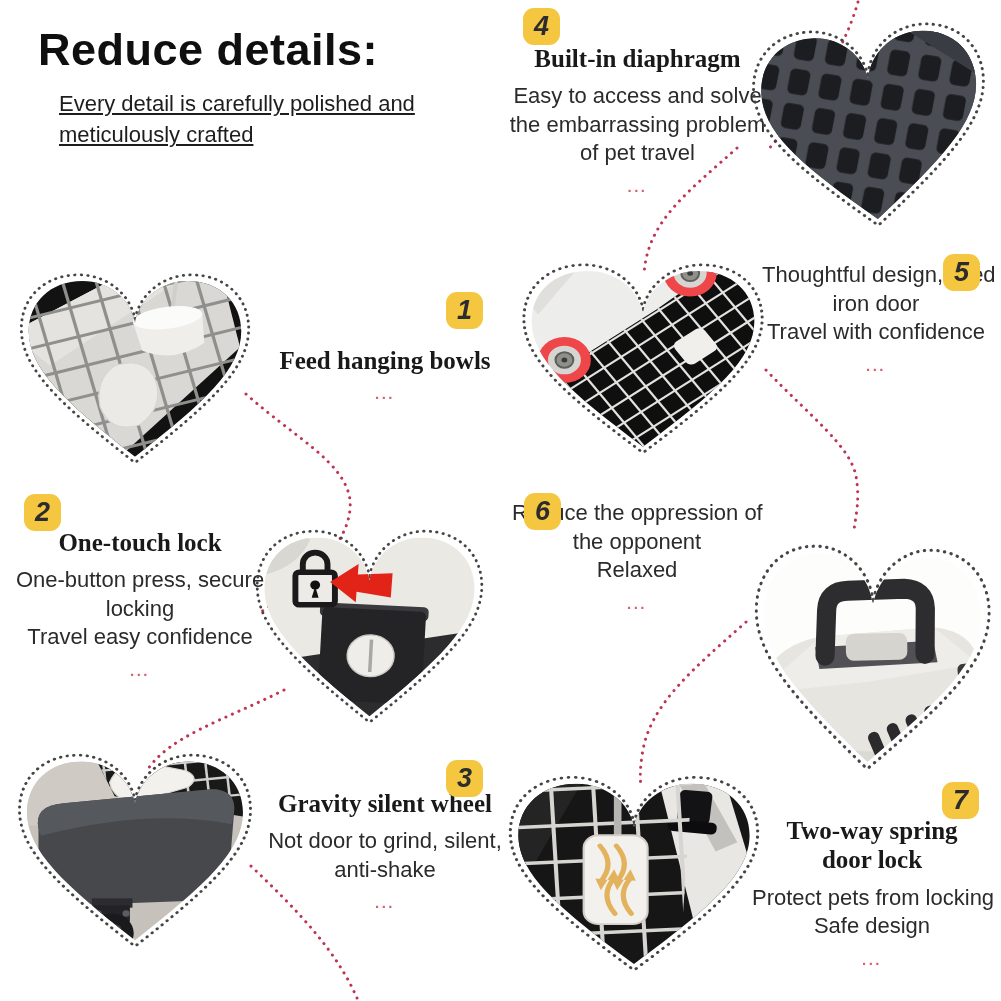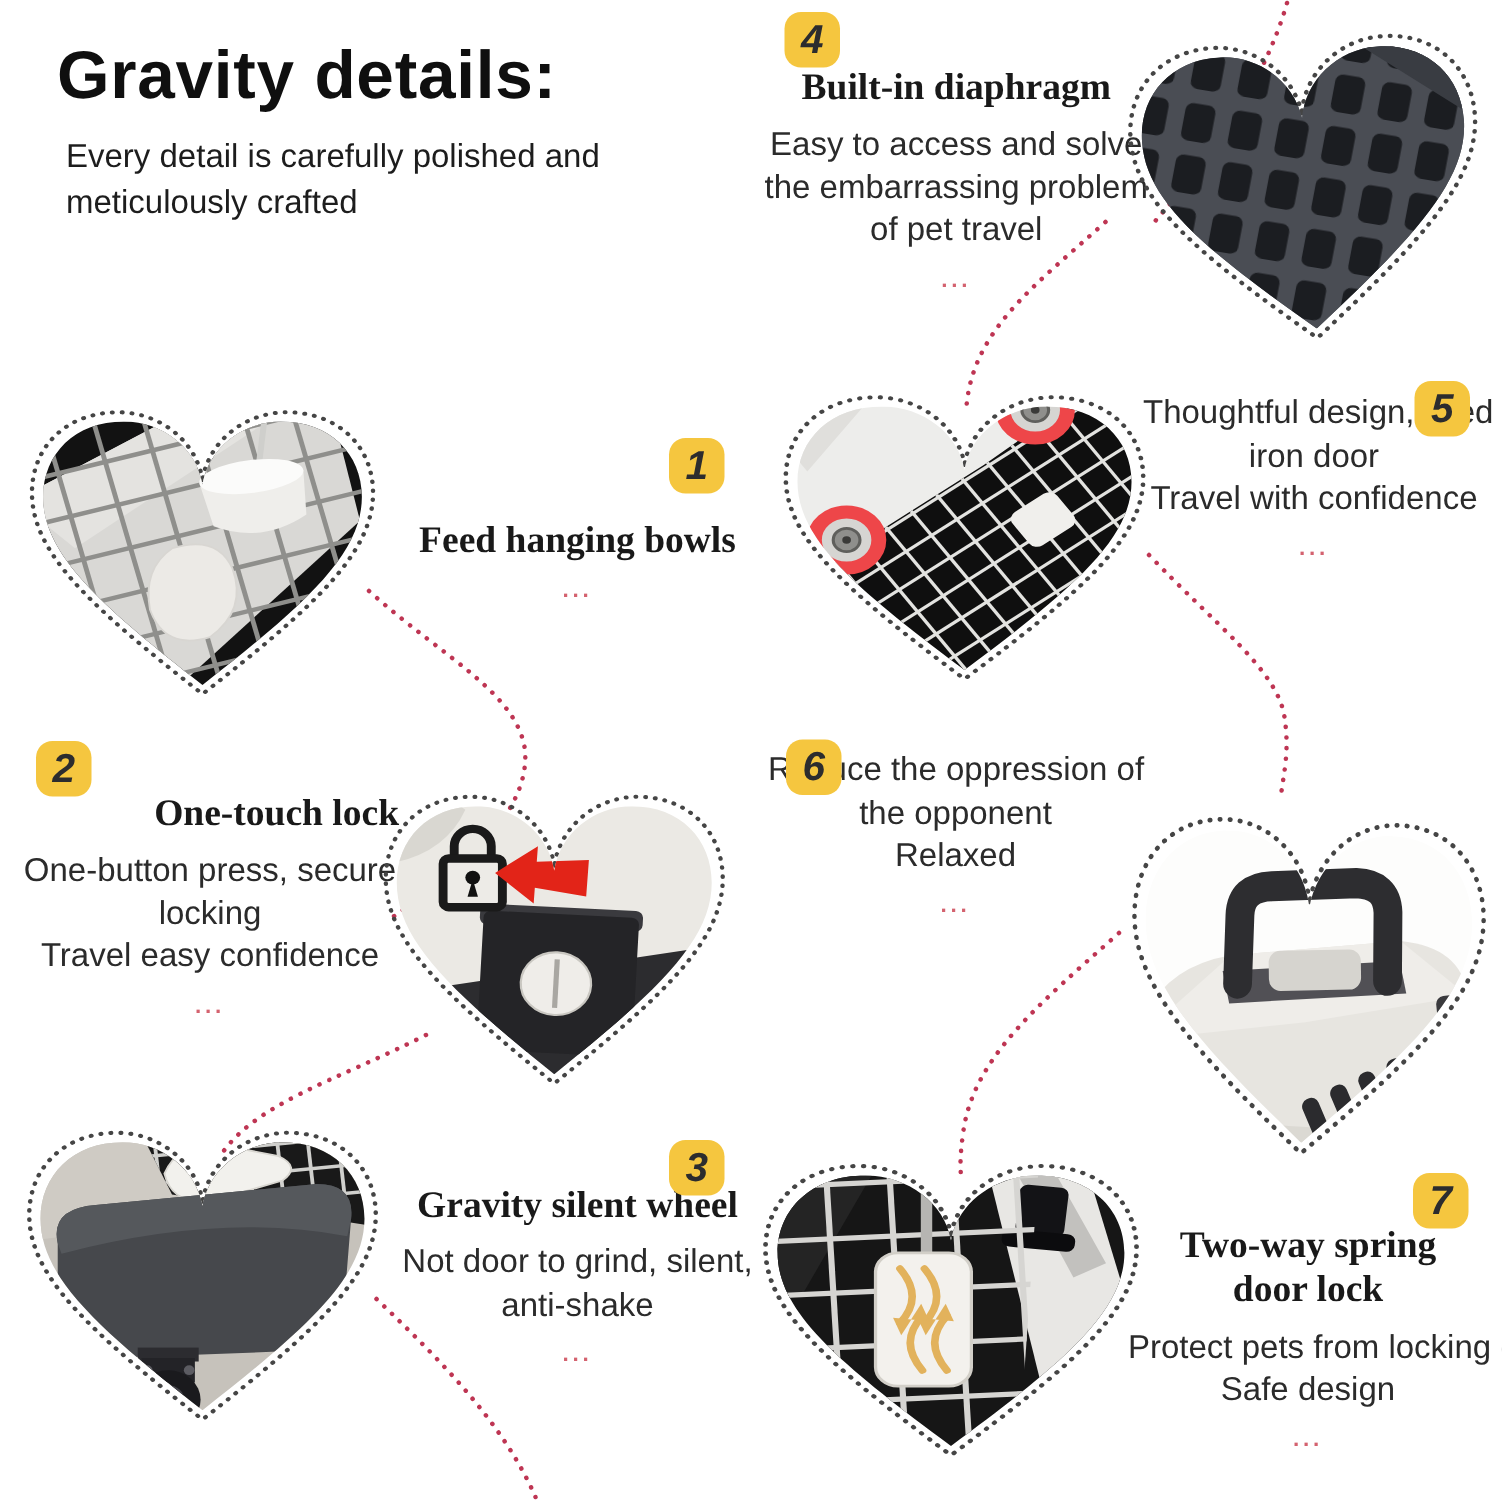--- a/index.html
+++ b/index.html
@@ -1,22 +1,22 @@
 <!DOCTYPE html>
 <html><head>
 <meta charset="utf-8">
 <style>
   html,body{margin:0;padding:0;background:#ffffff;}
   #page{position:relative;width:1001px;height:1001px;background:#ffffff;overflow:hidden;
         font-family:"Liberation Sans",sans-serif;color:#1b1b1b;}
   #connectors{position:absolute;left:0;top:0;pointer-events:none;}
   .hdr-title{position:absolute;left:38px;top:24px;font-size:45px;font-weight:bold;
              color:#0f0f0f;letter-spacing:.5px;white-space:pre;}
-  .hdr-sub{position:absolute;left:44px;top:88px;width:420px;font-size:22px;line-height:1.42;
-           color:#1d1d1d;white-space:pre-line;}
+  .hdr-sub{position:absolute;left:59px;top:88px;width:420px;font-size:22px;line-height:1.42;
+           color:#1d1d1d;white-space:pre-line;text-decoration:underline;}
   .feature{position:absolute;text-align:center;}
   .badge{position:absolute;width:37px;height:37px;background:#F5C63F;border-radius:11px;
          display:flex;align-items:center;justify-content:center;
          font-size:27px;font-style:italic;font-weight:bold;color:#2c2c2e;}
   .f-title{margin:0;font-size:25px;font-weight:bold;color:#191919;white-space:pre;line-height:1.17;font-family:Liberation Serif, serif;}
   .f-desc{margin:9px 0 0 0;font-size:22px;color:#2b2b2b;line-height:1.3;white-space:pre;}
   .f-dots{margin-top:10px;font-size:15px;font-weight:bold;letter-spacing:2.5px;color:#d4626f;}
   .heart{position:absolute;}
 </style>
 </head>
@@ -28,21 +28,21 @@
     <path d="M858,2 C842,58 802,112 766,152"></path>
     <path d="M737,148 C688,192 646,222 644,276"></path>
     <path d="M246,394 C295,438 345,462 350,500 C354,545 300,585 258,614"></path>
     <path d="M284,690 C225,720 168,736 146,772"></path>
     <path d="M766,370 C812,418 850,446 856,476 C860,500 856,514 854,530"></path>
     <path d="M746,622 C692,670 648,706 642,756 C640,770 640,778 641,788"></path>
     <path d="M251,866 C297,910 336,950 357,998"></path>
   </g>
 </svg>
 
-<div class="hdr-title">Gravity details:</div>
+<div class="hdr-title">Reduce details:</div>
 <div class="hdr-sub">Every detail is carefully polished and
 meticulously crafted</div>
 
 <div class="feature" style="left:505px;top:4px;width:265px;">
   <div class="badge" style="left:18px;top:4px;">4</div>
   <h3 class="f-title" style="margin-top:40px;">Built-in diaphragm</h3>
   <p class="f-desc">Easy to access and solve
 the embarrassing problem
 of pet travel</p>
   <div class="f-dots">...</div>
@@ -57,21 +57,21 @@
 <div class="feature" style="left:762px;top:252px;width:228px;">
   <div class="badge" style="left:181px;top:2px;">5</div>
   <p class="f-desc">Thoughtful design, fixed
 iron door
 Travel with confidence</p>
   <div class="f-dots">...</div>
 </div>
 
 <div class="feature" style="left:14px;top:492px;width:252px;">
   <div class="badge" style="left:10px;top:2px;">2</div>
-  <h3 class="f-title" style="margin-top:36px;text-align:right;">One-touch lock</h3>
+  <h3 class="f-title" style="margin-top:36px;">One-touch lock</h3>
   <p class="f-desc">One-button press, secure
 locking
 Travel easy confidence</p>
   <div class="f-dots">...</div>
 </div>
 
 <div class="feature" style="left:512px;top:490px;width:250px;">
   <div class="badge" style="left:12px;top:3px;">6</div>
   <p class="f-desc">Reduce the oppression of
 the opponent

